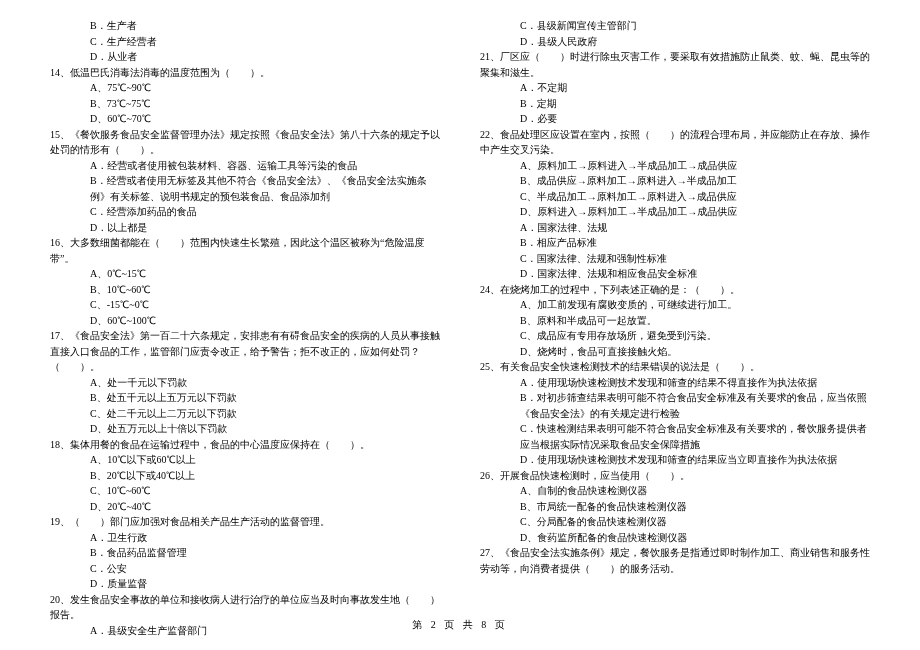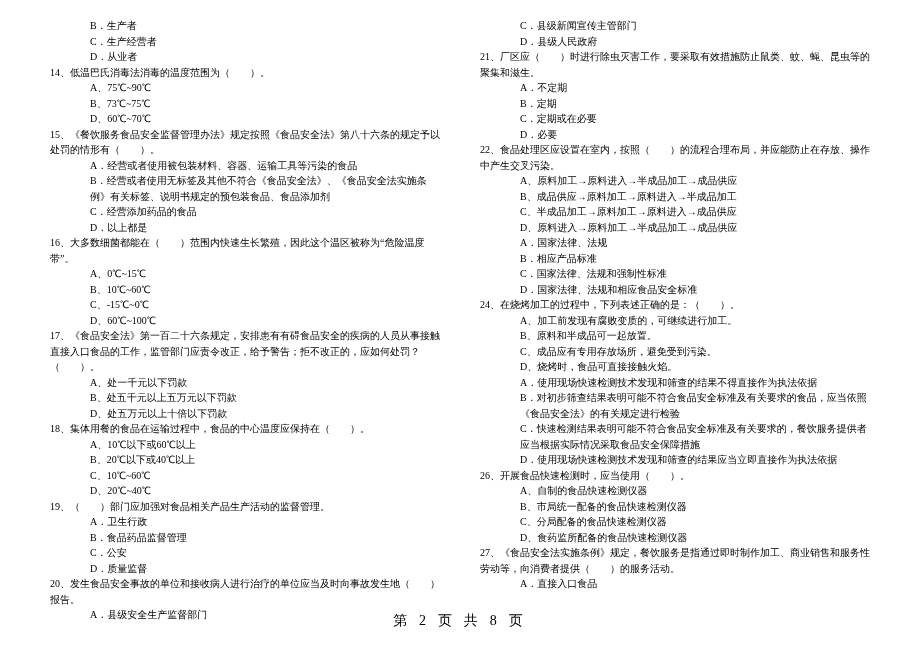--- a/index.html
+++ b/index.html
@@ -24,21 +24,21 @@
   }
   .line { white-space: normal; }
   .opt { padding-left: 4em; }
   .q { padding-left: 0; }
   .footer {
     position: absolute;
     bottom: 18px;
     left: 0;
     right: 0;
     text-align: center;
-    font-size: 14px;
+    font-size: 10px;
     letter-spacing: 0.3em;
   }
 </style>
 </head>
 <body>
 
 <div class="columns">
   <div class="col" id="col-left">
       <div class="line opt">B．生产者</div>
       <div class="line opt">C．生产经营者</div>
@@ -53,63 +53,63 @@
       <div class="line opt">C．经营添加药品的食品</div>
       <div class="line opt">D．以上都是</div>
       <div class="line q">16、大多数细菌都能在（　　）范围内快速生长繁殖，因此这个温区被称为“危险温度带”。</div>
       <div class="line opt">A、0℃~15℃</div>
       <div class="line opt">B、10℃~60℃</div>
       <div class="line opt">C、-15℃~0℃</div>
       <div class="line opt">D、60℃~100℃</div>
       <div class="line q">17、《食品安全法》第一百二十六条规定，安排患有有碍食品安全的疾病的人员从事接触直接入口食品的工作，监管部门应责令改正，给予警告；拒不改正的，应如何处罚？（　　）。</div>
       <div class="line opt">A、处一千元以下罚款</div>
       <div class="line opt">B、处五千元以上五万元以下罚款</div>
+      <div class="line opt">C、处二千元以上二万元以下罚款</div>
       <div class="line opt">D、处五万元以上十倍以下罚款</div>
       <div class="line q">18、集体用餐的食品在运输过程中，食品的中心温度应保持在（　　）。</div>
       <div class="line opt">A、10℃以下或60℃以上</div>
       <div class="line opt">B、20℃以下或40℃以上</div>
       <div class="line opt">C、10℃~60℃</div>
       <div class="line opt">D、20℃~40℃</div>
       <div class="line q">19、（　　）部门应加强对食品相关产品生产活动的监督管理。</div>
       <div class="line opt">A．卫生行政</div>
       <div class="line opt">B．食品药品监督管理</div>
       <div class="line opt">C．公安</div>
       <div class="line opt">D．质量监督</div>
       <div class="line q">20、发生食品安全事故的单位和接收病人进行治疗的单位应当及时向事故发生地（　　）报告。</div>
       <div class="line opt">A．县级安全生产监督部门</div>
     </div>
   <div class="col" id="col-right">
       <div class="line opt">C．县级新闻宣传主管部门</div>
       <div class="line opt">D．县级人民政府</div>
       <div class="line q">21、厂区应（　　）时进行除虫灭害工作，要采取有效措施防止鼠类、蚊、蝇、昆虫等的聚集和滋生。</div>
       <div class="line opt">A．不定期</div>
       <div class="line opt">B．定期</div>
-      <div class="line opt">C．定期或在必要</div>
       <div class="line opt">D．必要</div>
       <div class="line q">22、食品处理区应设置在室内，按照（　　）的流程合理布局，并应能防止在存放、操作中产生交叉污染。</div>
       <div class="line opt">A、原料加工→原料进入→半成品加工→成品供应</div>
       <div class="line opt">B、成品供应→原料加工→原料进入→半成品加工</div>
       <div class="line opt">C、半成品加工→原料加工→原料进入→成品供应</div>
       <div class="line opt">D、原料进入→原料加工→半成品加工→成品供应</div>
       <div class="line opt">A．国家法律、法规</div>
       <div class="line opt">B．相应产品标准</div>
       <div class="line opt">C．国家法律、法规和强制性标准</div>
       <div class="line opt">D．国家法律、法规和相应食品安全标准</div>
       <div class="line q">24、在烧烤加工的过程中，下列表述正确的是：（　　）。</div>
       <div class="line opt">A、加工前发现有腐败变质的，可继续进行加工。</div>
       <div class="line opt">B、原料和半成品可一起放置。</div>
       <div class="line opt">C、成品应有专用存放场所，避免受到污染。</div>
       <div class="line opt">D、烧烤时，食品可直接接触火焰。</div>
+      <div class="line q">25、有关食品安全快速检测技术的结果错误的说法是（　　）。</div>
       <div class="line opt">A．使用现场快速检测技术发现和筛查的结果不得直接作为执法依据</div>
       <div class="line opt">B．对初步筛查结果表明可能不符合食品安全标准及有关要求的食品，应当依照《食品安全法》的有关规定进行检验</div>
       <div class="line opt">C．快速检测结果表明可能不符合食品安全标准及有关要求的，餐饮服务提供者应当根据实际情况采取食品安全保障措施</div>
       <div class="line opt">D．使用现场快速检测技术发现和筛查的结果应当立即直接作为执法依据</div>
       <div class="line q">26、开展食品快速检测时，应当使用（　　）。</div>
       <div class="line opt">A、自制的食品快速检测仪器</div>
       <div class="line opt">B、市局统一配备的食品快速检测仪器</div>
       <div class="line opt">C、分局配备的食品快速检测仪器</div>
       <div class="line opt">D、食药监所配备的食品快速检测仪器</div>
       <div class="line q">27、《食品安全法实施条例》规定，餐饮服务是指通过即时制作加工、商业销售和服务性劳动等，向消费者提供（　　）的服务活动。</div>
-      <div class="line opt">A．直接入口食品</div>
     </div>
 </div>
 
 <div class="footer">第 2 页 共 8 页</div>
 
 </body></html>

